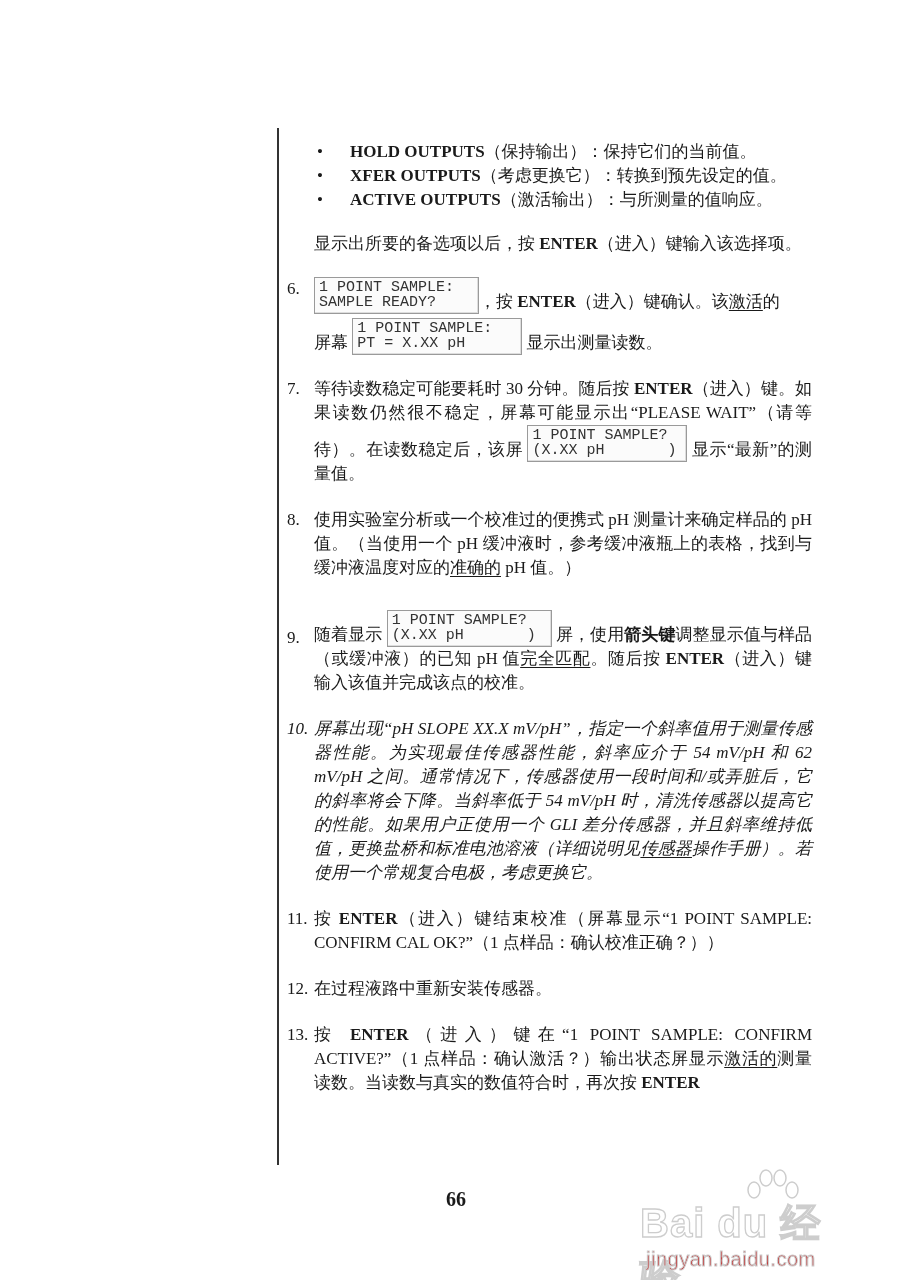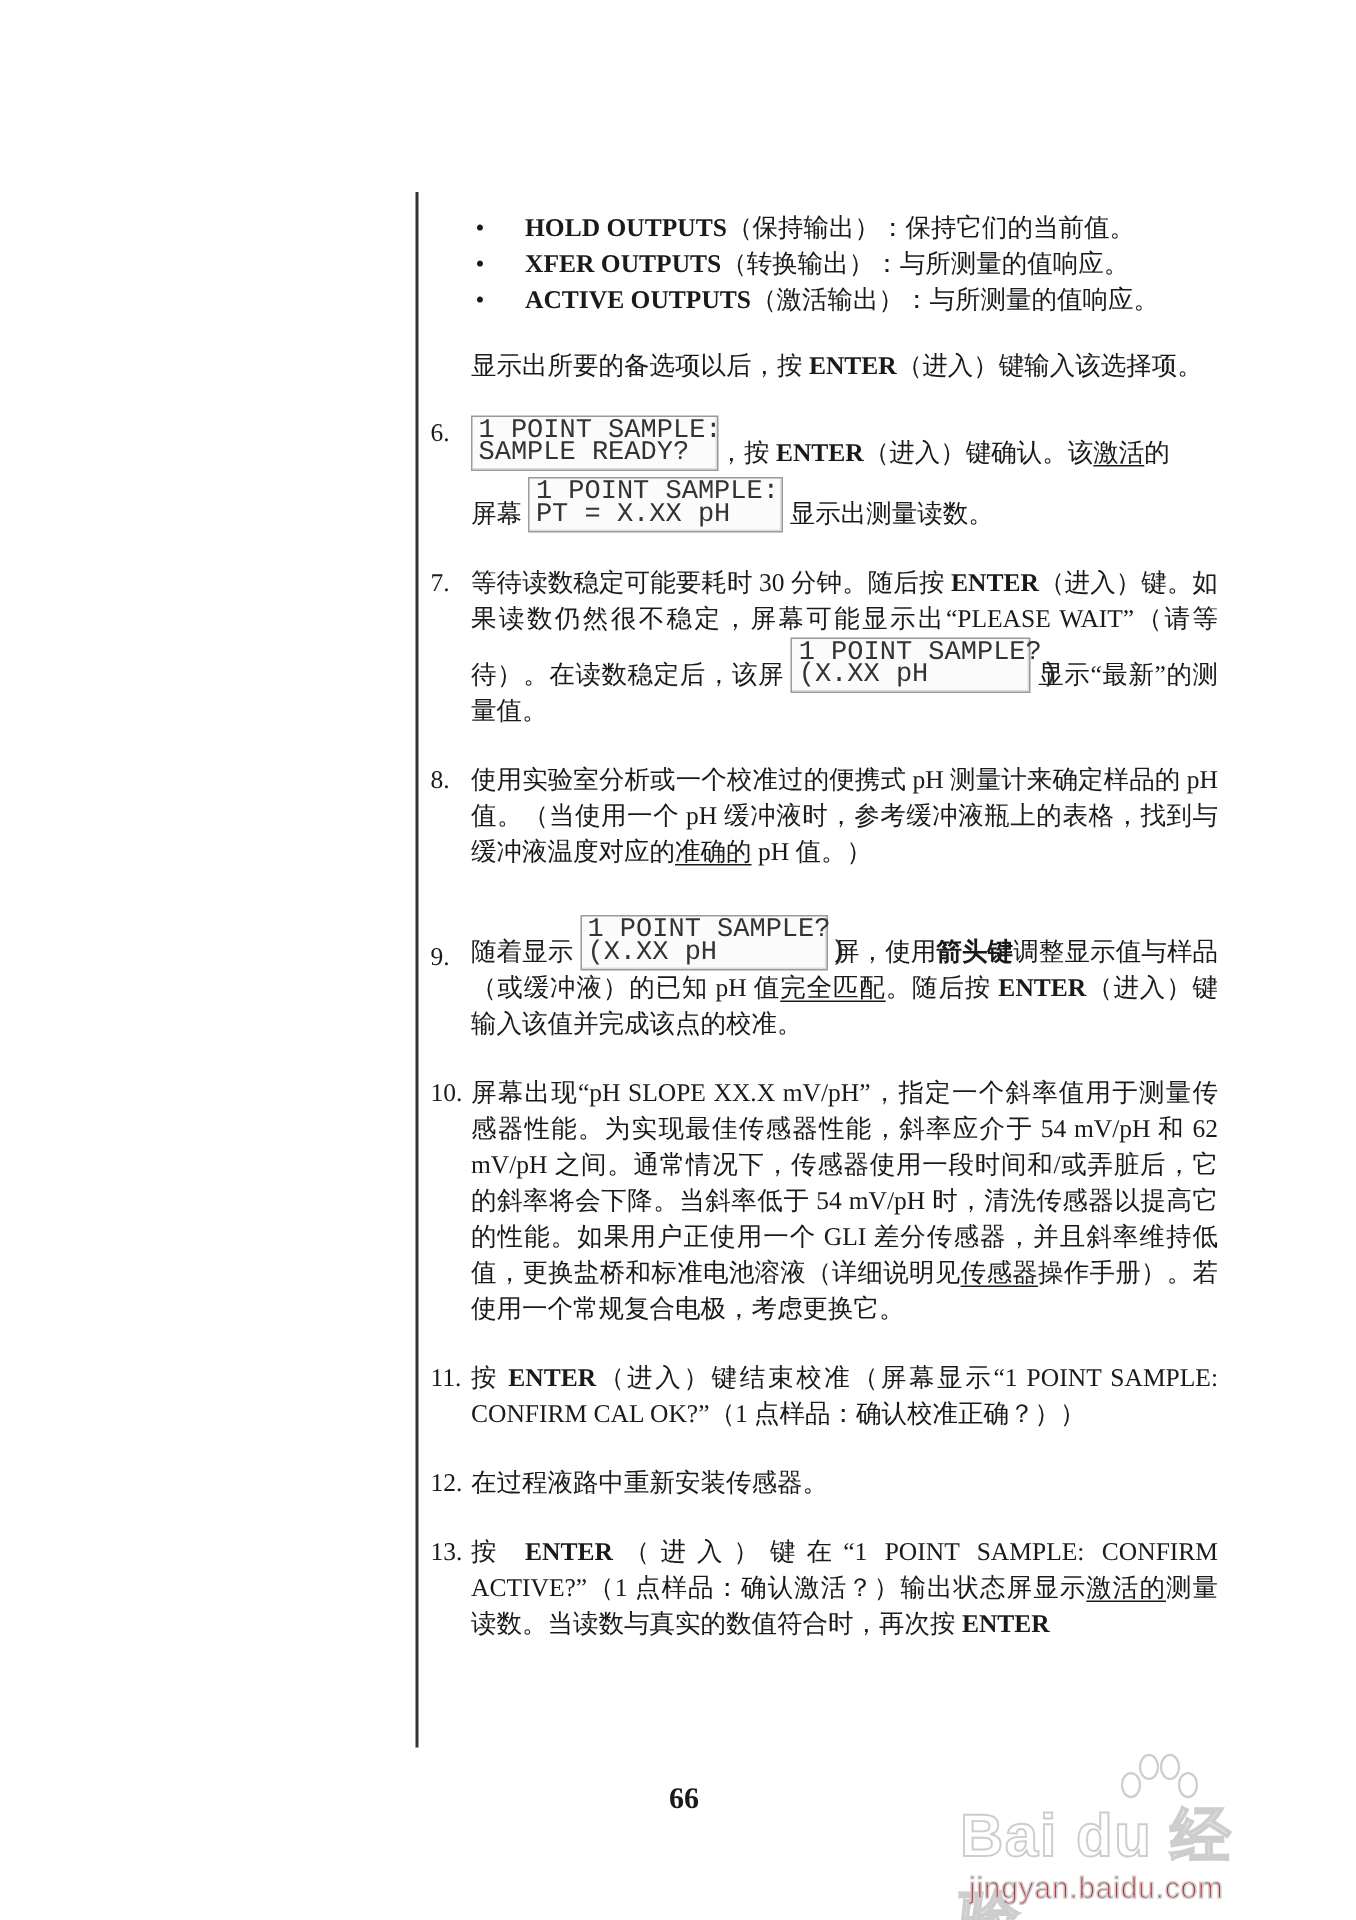--- a/index.html
+++ b/index.html
@@ -10,41 +10,41 @@
     .content { position: absolute; left: 287px; top: 140px; width: 525px; font-size: 17px; line-height: 24px; }
     .bullets { list-style: none; margin: 0; padding: 0; }
     .bullets li { position: relative; padding-left: 63px; height: 24px; white-space: nowrap; }
     .bullets li .dot { position: absolute; left: 30px; top: 0; }
     b { font-weight: bold; font-family: Liberation Serif, serif; }
     .para { padding-left: 27px; margin-top: 20px; text-align: justify; }
     .step { position: relative; padding-left: 27px; text-align: justify; }
     .step .num { position: absolute; left: 0; top: 0; }
     .u { text-decoration: underline; text-underline-offset: 3px; }
     .lcd { display: inline-block; vertical-align: bottom; border: 1px solid #9a9a9a; background: #fbfbfb;
-           font-family: "Liberation Mono", "DejaVu Sans Mono", monospace; font-size: 18px; line-height: 15px;
+           font-family: "Liberation Mono", "DejaVu Sans Mono", monospace; font-size: 15px; line-height: 15px;
            padding: 2px 4px 3px 4px; color: #333; white-space: pre; text-align: left; box-shadow: inset -1px -1px 0 #ddd; }
     .tracked { letter-spacing: 4.6px; }
     .footer { position: absolute; left: 446px; top: 1188px; font-size: 20px; font-weight: bold; }
     .watermark { position: absolute; left: 640px; top: 1168px; width: 220px; height: 110px; opacity: 0.9; }
     .wm-text1 { position: absolute; left: 0; top: 28px; font-family: "Liberation Sans", sans-serif; font-size: 40px;
                 font-weight: bold; color: #fff; -webkit-text-stroke: 1.3px #c8c8c8; letter-spacing: 1px; }
     .wm-text2 { position: absolute; left: 6px; top: 80px; font-family: "Liberation Sans", sans-serif; font-size: 20px;
                 color: #b91c1c; -webkit-text-stroke: 1px #c8c8c8; letter-spacing: 0.5px; }
     .paw { position: absolute; left: 96px; top: 0; width: 70px; height: 50px; }
   </style>
 </head>
 <body>
 
 <div class="page">
   <div class="vline"></div>
 
   <div class="content">
     <ul class="bullets">
       <li><span class="dot">•</span><b>HOLD OUTPUTS</b><span>（保持输出）：保持它们的当前值。</span></li>
-      <li><span class="dot">•</span><b>XFER OUTPUTS</b><span>（转换输出）：与所测量的值响应。</span></li>
+      <li><span class="dot">•</span><b>XFER OUTPUTS</b><span>（考虑更换它）：转换到预先设定的值。</span></li>
       <li><span class="dot">•</span><b>ACTIVE OUTPUTS</b><span>（激活输出）：与所测量的值响应。</span></li>
     </ul>
 
     <div class="para" style="margin-top:20px;"><span>显示出所要的备选项以后，按 </span><b>ENTER</b><span>（进入）键输入该选择项。</span></div>
 
     <div class="step" style="margin-top:23px;">
       <span class="num">6.</span>
       <div style="margin-top:-2px;"><span class="lcd" style="width:155px;">1 POINT SAMPLE:
 SAMPLE READY?</span><span>，按 </span><b>ENTER</b><span>（进入）键确认。该</span><span class="u">激活</span><span>的</span></div>
       <div style="margin-top:4px;"><span>屏幕 </span><span class="lcd" style="width:160px;">1 POINT SAMPLE:
@@ -61,21 +61,21 @@
       <span class="num">8.</span>
       <span>使用实验室分析或一个校准过的便携式 pH 测量计来确定样品的 pH 值。（当使用一个 pH 缓冲液时，参考缓冲液瓶上的表格，找到与缓冲液温度对应的</span><span class="u">准确的</span><span> pH 值。）</span>
     </div>
 
     <div class="step" style="margin-top:30px;">
       <span class="num" style="top:16px;">9.</span>
       <span>随着显示 </span><span class="lcd" style="width:155px;">1 POINT SAMPLE?
 (X.XX pH       )</span><span> 屏，使用</span><b>箭头键</b><span>调整显示值与样品（或缓冲液）的已知 pH 值</span><span class="u">完全匹配</span><span>。随后按 </span><b>ENTER</b><span>（进入）键输入该值并完成该点的校准。</span>
     </div>
 
-    <div class="step" style="margin-top:22px;">
+    <div class="step" style="margin-top:22px;font-style:italic;">
       <span class="num">10.</span>
       <span>屏幕出现“pH SLOPE XX.X mV/pH”，指定一个斜率值用于测量传感器性能。为实现最佳传感器性能，斜率应介于 54 mV/pH 和 62 mV/pH 之间。通常情况下，传感器使用一段时间和/或弄脏后，它的斜率将会下降。当斜率低于 54 mV/pH 时，清洗传感器以提高它的性能。如果用户正使用一个 GLI 差分传感器，并且斜率维持低值，更换盐桥和标准电池溶液（详细说明见</span><span class="u">传感器</span><span>操作手册）。若使用一个常规复合电极，考虑更换它。</span>
     </div>
 
     <div class="step" style="margin-top:22px;">
       <span class="num">11.</span>
       <span>按 </span><b>ENTER</b><span>（进入）键结束校准（屏幕显示“1 POINT SAMPLE: CONFIRM CAL OK?”（1 点样品：确认校准正确？））</span>
     </div>
 
     <div class="step" style="margin-top:22px;">

